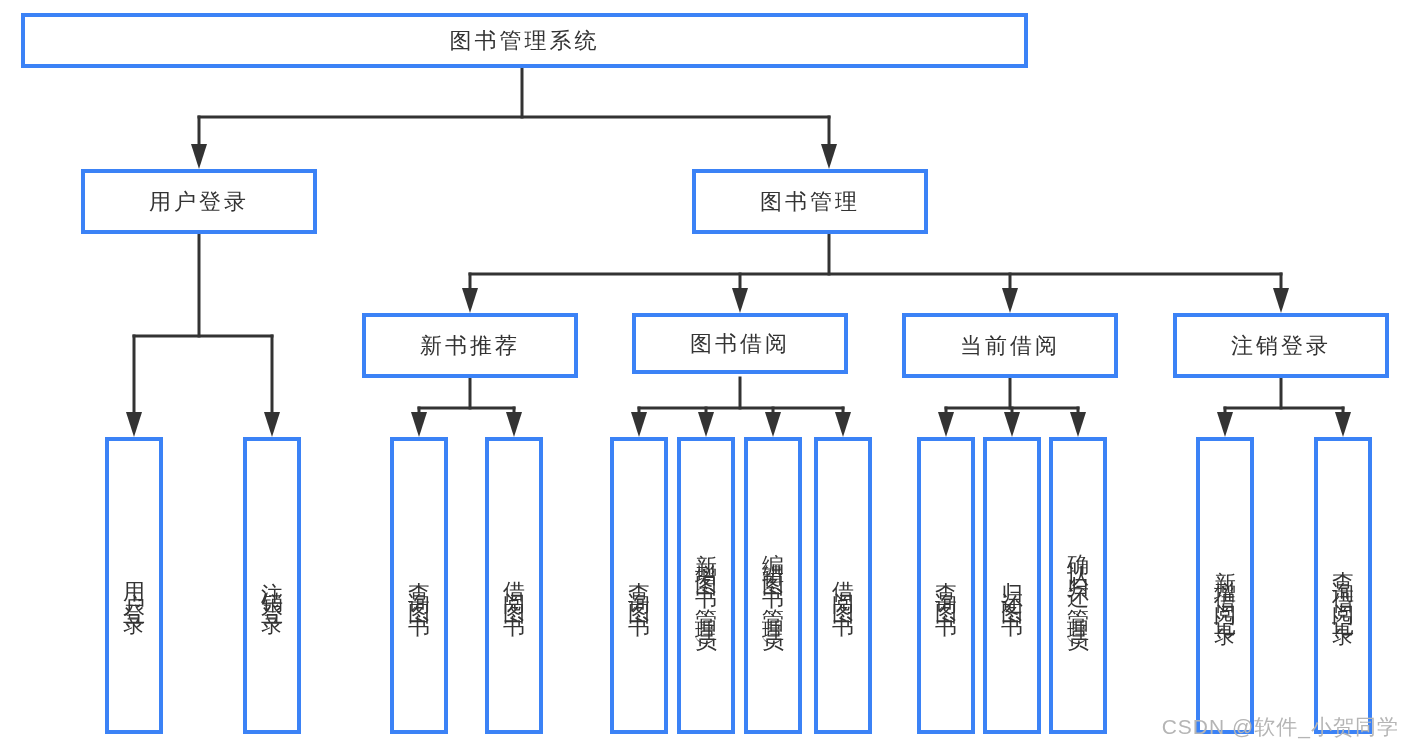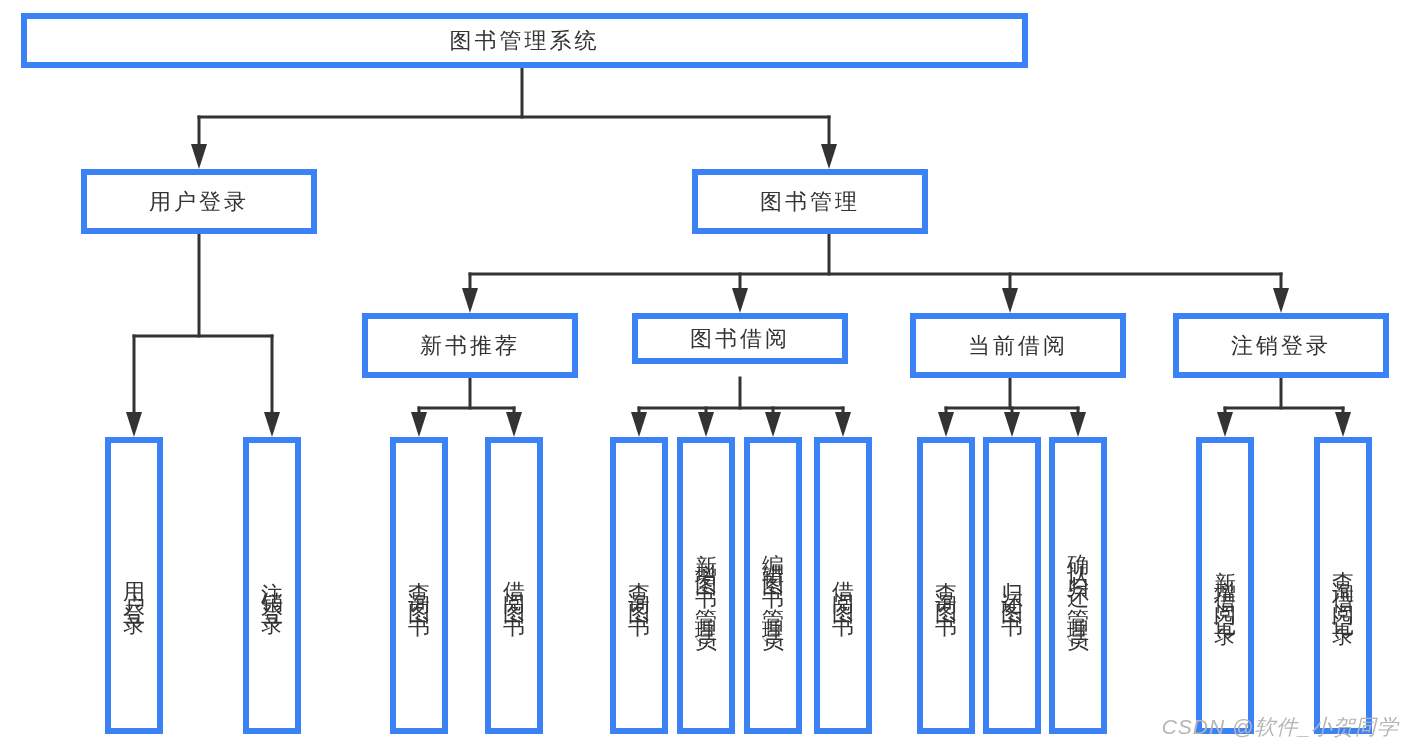--- a/index.html
+++ b/index.html
@@ -12,21 +12,21 @@
     background: #ffffff;
     overflow: hidden;
   }
   .wires {
     position: absolute;
     left: 0; top: 0;
     width: 1405px; height: 747px;
   }
   .node {
     position: absolute;
-    border: 6px solid #3b82f6;
+    border: 4px solid #3b82f6;
     background: #ffffff;
     display: flex;
     align-items: center;
     justify-content: center;
     color: #333333;
   }
   .hnode {
     font-size: 22px;
     letter-spacing: 3px;
     white-space: nowrap;
@@ -41,21 +41,20 @@
     color: #333333;
   }
   .watermark {
     position: absolute;
     right: 6px;
     bottom: 6px;
     font-size: 21px;
     color: #b5b5b5;
     letter-spacing: 1px;
     white-space: nowrap;
-    font-style: italic;
   }
 </style>
 </head>
 <body>
 
 <div class="canvas">
 
   <svg class="wires" viewBox="0 0 1405 747" xmlns="http://www.w3.org/2000/svg">
     <g stroke="#333333" stroke-width="3" fill="none" stroke-linecap="square">
 
@@ -129,24 +128,24 @@
   <div class="node hnode" style="left:81px; top:169px; width:236px; height:65px;">
     <span>用户登录</span>
   </div>
   <div class="node hnode" style="left:692px; top:169px; width:236px; height:65px;">
     <span>图书管理</span>
   </div>
 
   <div class="node hnode" style="left:362px; top:313px; width:216px; height:65px;">
     <span>新书推荐</span>
   </div>
-  <div class="node hnode" style="left:632px; top:313px; width:216px; height:51px;text-align:center;">
+  <div class="node hnode" style="left:632px; top:313px; width:216px; height:61px;text-align:center;">
     <span>图书借阅</span>
   </div>
-  <div class="node hnode" style="left:902px; top:313px; width:216px; height:65px;margin-left:8px;">
+  <div class="node hnode" style="left:902px; top:313px; width:216px; height:65px;">
     <span>当前借阅</span>
   </div>
   <div class="node hnode" style="left:1173px; top:313px; width:216px; height:65px;">
     <span>注销登录</span>
   </div>
 
   <div class="node vnode" style="left:105px; top:437px; width:58px; height:297px;">
     <span class="vtext">用户登录</span>
   </div>
   <div class="node vnode" style="left:243px; top:437px; width:58px; height:297px;">

